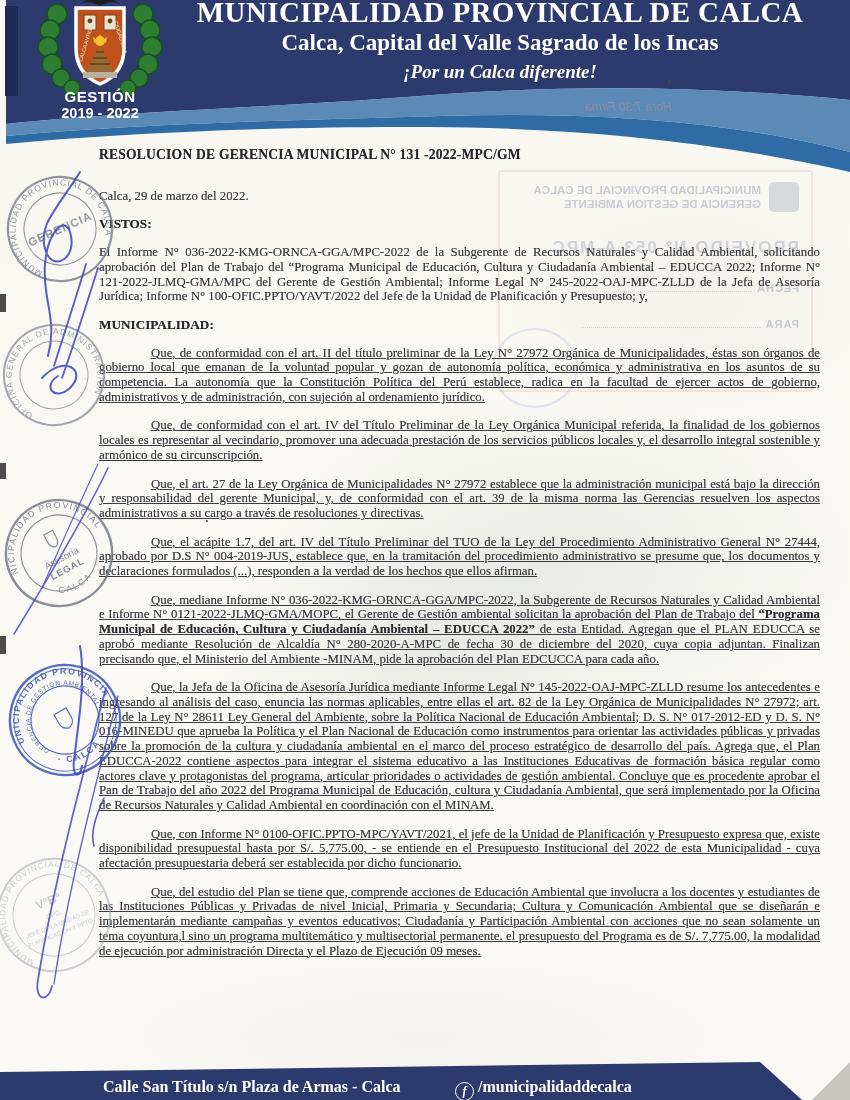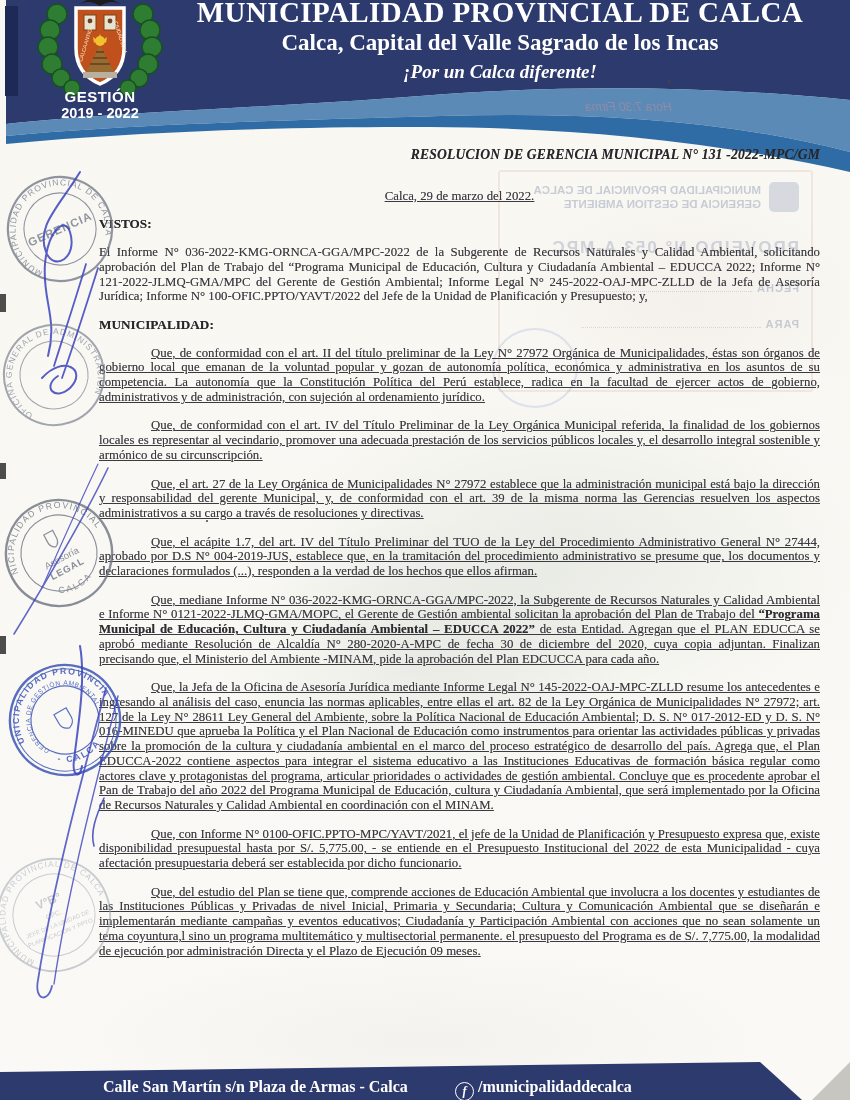--- a/index.html
+++ b/index.html
@@ -22,23 +22,23 @@
   .hdr-slogan{font-size:19px;font-weight:bold;font-style:italic;margin-top:5px;}
   .gestion{position:absolute;left:30px;top:88px;width:140px;text-align:center;color:#fff;
            font-family:"Liberation Sans",sans-serif;font-weight:bold;}
   .gestion .g1{font-size:15px;letter-spacing:.5px;}
   .gestion .g2{font-size:14.5px;}
 
   
   .doc-body{position:absolute;left:99px;top:148px;width:721px;color:#3a3a40;
             font-size:12.8px;line-height:14.7px;text-align:justify;
             text-shadow:0 0 .4px rgba(70,70,75,.55);}
-  .doc-title{text-align:right;font-weight:bold;font-size:13.6px;color:#26262b;
-             margin:0 0 26px;letter-spacing:.2px;font-style:italic;}
-  .dateline{margin:0 0 24px;text-align:center;text-decoration:underline;}
+  .doc-title{text-align:left;font-weight:bold;font-size:13.6px;color:#26262b;
+             margin:0 0 26px;letter-spacing:.2px;}
+  .dateline{margin:0 0 24px;text-align:left;}
   .sec-label{font-weight:bold;font-size:13.2px;color:#26262b;margin:0 0 13px;text-align:left;}
   .doc-body p{margin:0 0 14px;}
   .doc-body p.que{text-indent:52px;text-decoration:underline;}
   .b{font-weight:bold;color:#2c2c31;}
 
   
   .bleed-box{position:absolute;left:498px;top:170px;width:315px;height:222px;
              border:2px solid rgba(205,130,120,.28);border-radius:3px;
              transform:scaleX(-1);opacity:.55;
              font-family:"Liberation Sans",sans-serif;color:rgba(130,142,170,.75);
@@ -275,19 +275,19 @@
   <div class="edge-mark" style="top:463px;height:16px;"></div>
   <div class="edge-mark" style="top:636px;height:18px;"></div>
   <div class="speck" style="left:668px;top:80px;"></div>
   <div class="speck" style="left:206px;top:520px;width:2px;height:2px;"></div>
 
   <svg class="abs" style="left:0;top:1040px;width:850px;height:60px" viewBox="0 0 850 60">
     <polygon points="0,32 760,22 802,60 0,60" fill="#2d3a6e"></polygon>
     <polygon points="812,60 850,22 850,60" fill="#c7c6c1"></polygon>
   </svg>
   <div class="footer-text" style="left:103px;">
-    <span>Calle San Martín s/n Plaza de Armas - Calca</span>
+    <span>Calle San Título s/n Plaza de Armas - Calca</span>
   </div>
   <div class="footer-text" style="left:455px;">
     <span class="fb">f</span><span>/municipalidaddecalca</span>
   </div>
 
 </div>
 
 </body></html>

